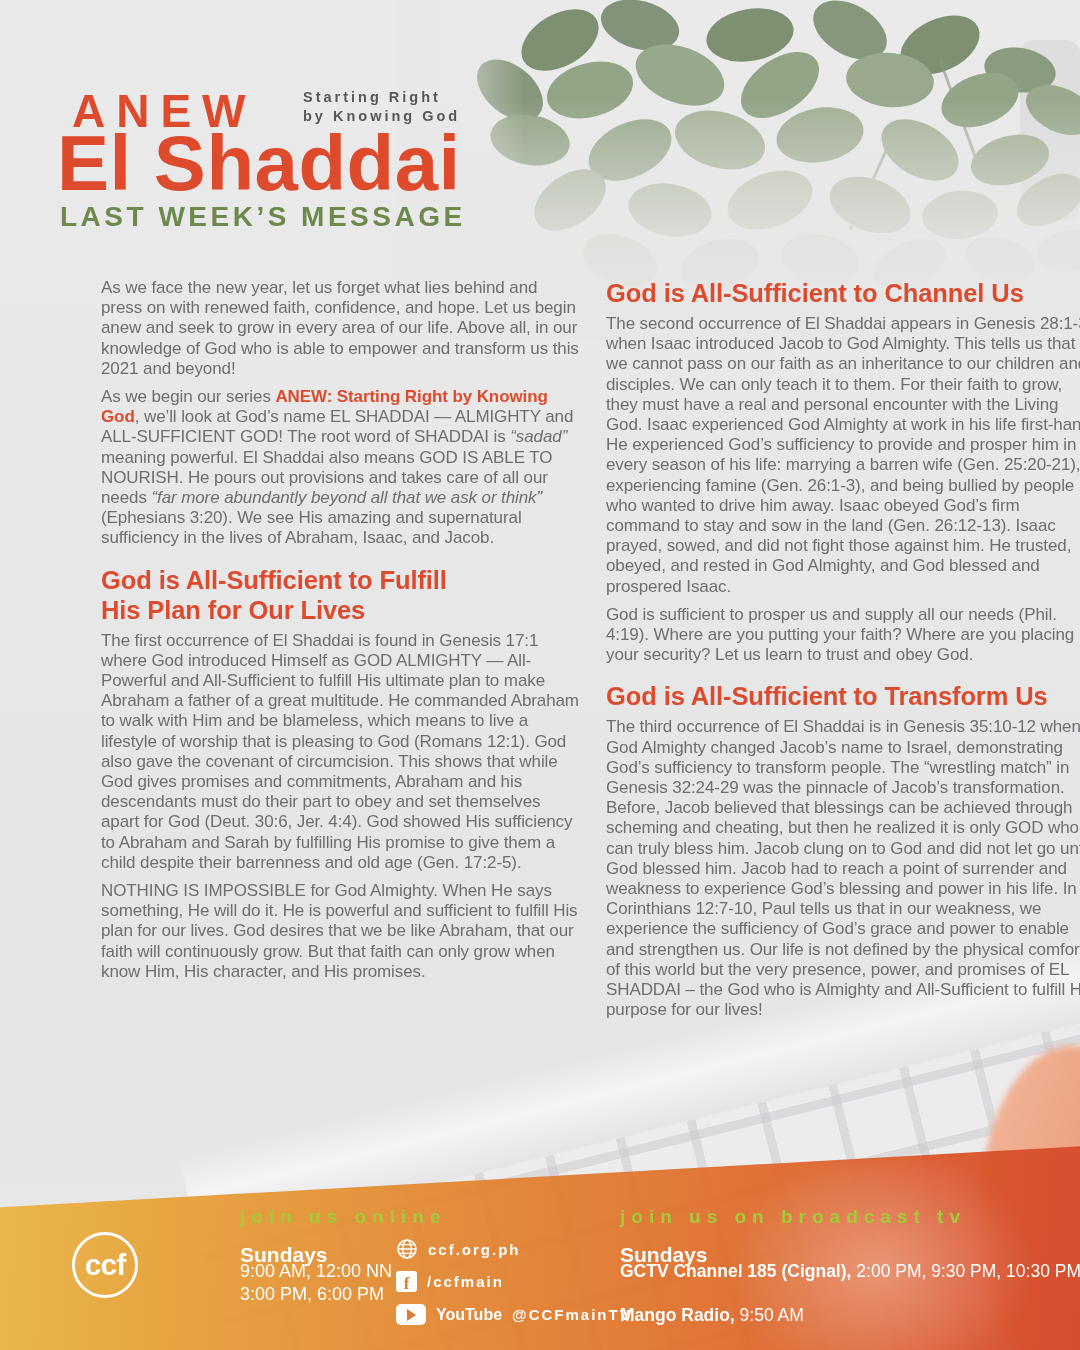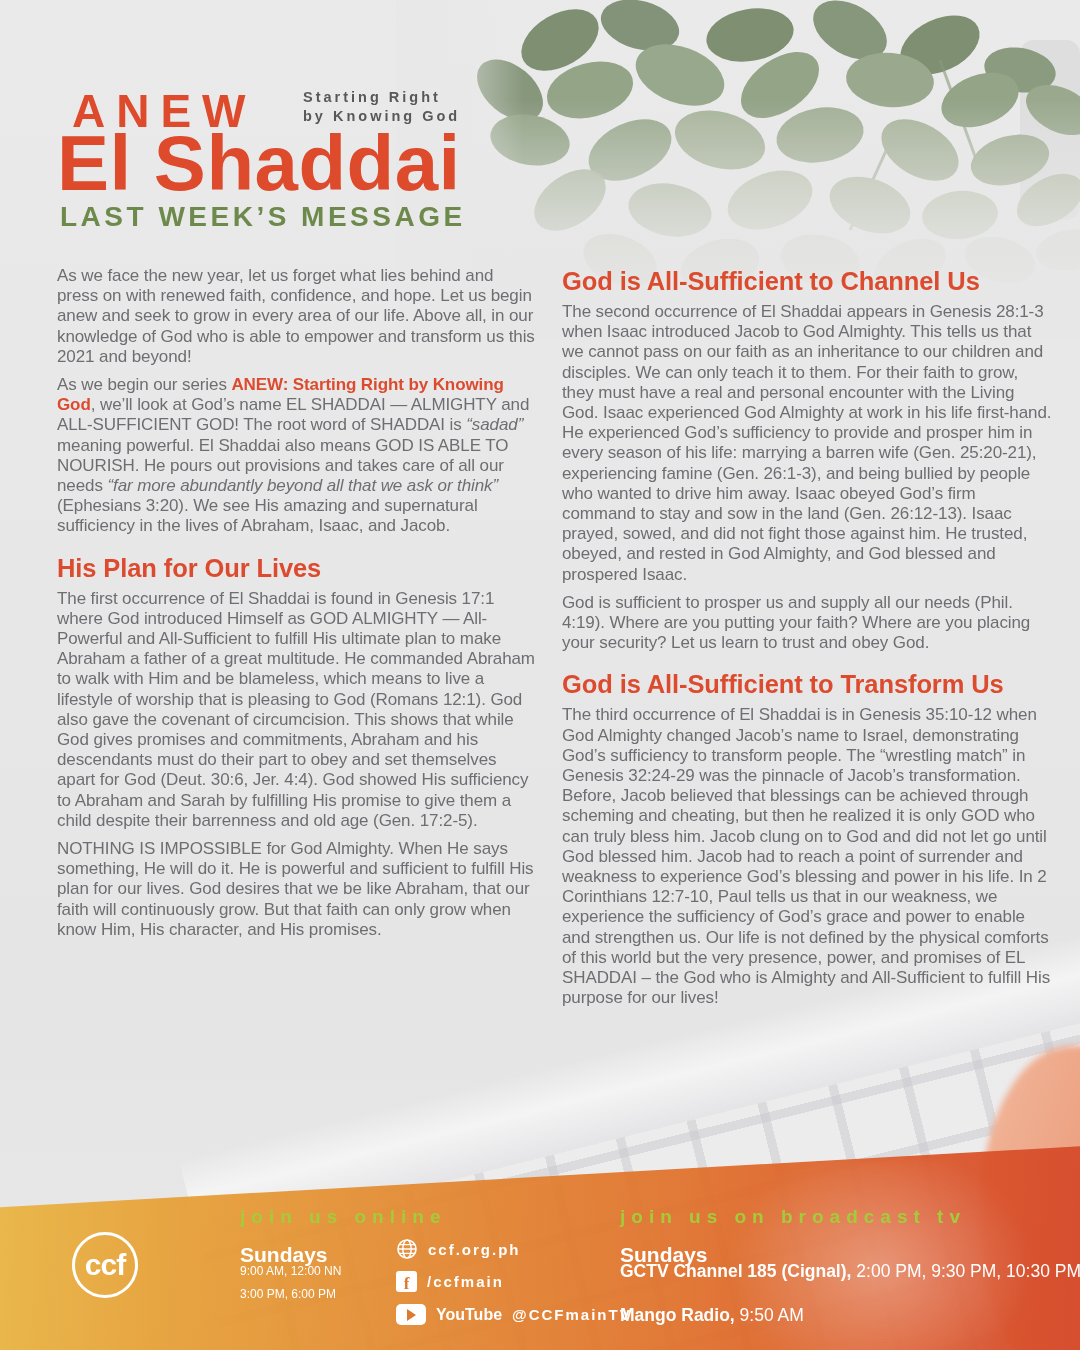--- a/index.html
+++ b/index.html
@@ -31,22 +31,22 @@
   .header{position:absolute;left:57px;top:0;z-index:3;}
   .series-title{position:absolute;left:15px;top:84px;font-size:46px;font-weight:bold;
     letter-spacing:11px;color:#de4a2c;}
   .series-subtitle{position:absolute;left:246px;top:88px;font-size:14.5px;font-weight:bold;
     letter-spacing:3px;color:#57585a;line-height:19px;white-space:nowrap;}
   .main-title{position:absolute;left:0;top:118px;font-size:78px;font-weight:bold;
     letter-spacing:.5px;color:#de4a2c;white-space:nowrap;}
   .section-label{position:absolute;left:3px;top:201px;font-size:28px;font-weight:bold;
     letter-spacing:3.5px;color:#6d8a4c;white-space:nowrap;}
   
-  .col{position:absolute;top:266px;z-index:3;color:#6d6e71;font-size:17px;
-    line-height:20.2px;letter-spacing:-0.1px;}
+  .col{position:absolute;top:278px;z-index:3;color:#6d6e71;font-size:17px;
+    line-height:20.2px;letter-spacing:-0.1px;margin-left:44px;}
   .col-left{left:57px;width:478px;}
   .col-right{left:562px;width:492px;}
   .col p{margin:0 0 8px 0;}
   .h-red{color:#dc4b2e;font-weight:bold;font-size:25.5px;line-height:30px;
     margin:16px 0 6px 0;}
   .h-red.first{margin-top:0;}
   .h-red.nowrap{white-space:nowrap;}
   .bold-red{color:#dc4b2e;font-weight:bold;}
   .ital{font-style:italic;}
   
@@ -58,21 +58,21 @@
     color:#fff;}
   .mouse-glow{position:absolute;right:40px;top:20px;width:320px;height:240px;
     background:radial-gradient(ellipse at 50% 45%,rgba(255,255,255,.33),rgba(255,255,255,0) 68%);
     filter:blur(6px);}
   .logo{position:absolute;left:72px;top:92px;width:60px;height:60px;border:3px solid #fff;
     border-radius:50%;display:flex;align-items:center;justify-content:center;}
   .logo span{font-size:30px;font-weight:bold;letter-spacing:-1px;line-height:1;text-align:right;}
   .f-green{position:absolute;font-size:19px;font-weight:bold;letter-spacing:6px;
     color:#a4cb3a;white-space:nowrap;}
   .f-day{position:absolute;font-size:21px;font-weight:bold;white-space:nowrap;margin-top:7px;}
-  .f-times{position:absolute;font-size:12px;line-height:22px;white-space:nowrap;}
+  .f-times{position:absolute;font-size:18px;line-height:22px;white-space:nowrap;}
   .icon-row{position:absolute;display:flex;align-items:center;gap:10px;white-space:nowrap;}
   .icon-label{font-size:15px;font-weight:bold;letter-spacing:2px;}
   .fb-icon{width:21px;height:21px;background:#fff;border-radius:3px;display:flex;
     align-items:flex-end;justify-content:center;overflow:hidden;}
   .fb-icon b{color:#dd7a2e;font-size:17px;line-height:17px;font-family:"Liberation Serif",serif;}
   .yt-icon{width:30px;height:21px;background:#fff;border-radius:5px;display:flex;
     align-items:center;justify-content:center;}
   .yt-icon i{display:block;width:0;height:0;border-left:9px solid #dd7a2e;
     border-top:6px solid transparent;border-bottom:6px solid transparent;}
   .yt-brand{font-size:16px;font-weight:bold;letter-spacing:0;}
@@ -138,20 +138,21 @@
       <div>by Knowing God</div>
     </div>
     <div class="main-title">El Shaddai</div>
     <div class="section-label">LAST WEEK’S MESSAGE</div>
   </div>
 
   <div class="col col-left">
     <p>As we face the new year, let us forget what lies behind and press on with renewed faith, confidence, and hope. Let us begin anew and seek to grow in every area of our life. Above all, in our knowledge of God who is able to empower and transform us this 2021 and beyond!</p>
     <p><span>As we begin our series </span><span class="bold-red">ANEW: Starting Right by Knowing God</span><span>, we’ll look at God’s name EL SHADDAI — ALMIGHTY and ALL-SUFFICIENT GOD! The root word of SHADDAI is </span><span class="ital">“sadad”</span><span> meaning powerful. El Shaddai also means GOD IS ABLE TO NOURISH. He pours out provisions and takes care of all our needs </span><span class="ital">“far more abundantly beyond all that we ask or think”</span><span> (Ephesians 3:20). We see His amazing and supernatural sufficiency in the lives of Abraham, Isaac, and Jacob.</span></p>
     <div class="h-red">
+      <div>God is All-Sufficient to Fulfill</div>
       <div>His Plan for Our Lives</div>
     </div>
     <p>The first occurrence of El Shaddai is found in Genesis 17:1 where God introduced Himself as GOD ALMIGHTY — All-Powerful and All-Sufficient to fulfill His ultimate plan to make Abraham a father of a great multitude. He commanded Abraham to walk with Him and be blameless, which means to live a lifestyle of worship that is pleasing to God (Romans 12:1). God also gave the covenant of circumcision. This shows that while God gives promises and commitments, Abraham and his descendants must do their part to obey and set themselves apart for God (Deut. 30:6, Jer. 4:4). God showed His sufficiency to Abraham and Sarah by fulfilling His promise to give them a child despite their barrenness and old age (Gen. 17:2-5).</p>
     <p>NOTHING IS IMPOSSIBLE for God Almighty. When He says something, He will do it. He is powerful and sufficient to fulfill His plan for our lives. God desires that we be like Abraham, that our faith will continuously grow. But that faith can only grow when know Him, His character, and His promises.</p>
   </div>
 
   <div class="col col-right">
     <div class="h-red first nowrap">God is All-Sufficient to Channel Us</div>
     <p>The second occurrence of El Shaddai appears in Genesis 28:1-3 when Isaac introduced Jacob to God Almighty. This tells us that we cannot pass on our faith as an inheritance to our children and disciples. We can only teach it to them. For their faith to grow, they must have a real and personal encounter with the Living God. Isaac experienced God Almighty at work in his life first-hand. He experienced God’s sufficiency to provide and prosper him in every season of his life: marrying a barren wife (Gen. 25:20-21), experiencing famine (Gen. 26:1-3), and being bullied by people who wanted to drive him away. Isaac obeyed God’s firm command to stay and sow in the land (Gen. 26:12-13). Isaac prayed, sowed, and did not fight those against him. He trusted, obeyed, and rested in God Almighty, and God blessed and prospered Isaac.</p>
     <p>God is sufficient to prosper us and supply all our needs (Phil. 4:19). Where are you putting your faith? Where are you placing your security? Let us learn to trust and obey God.</p>

